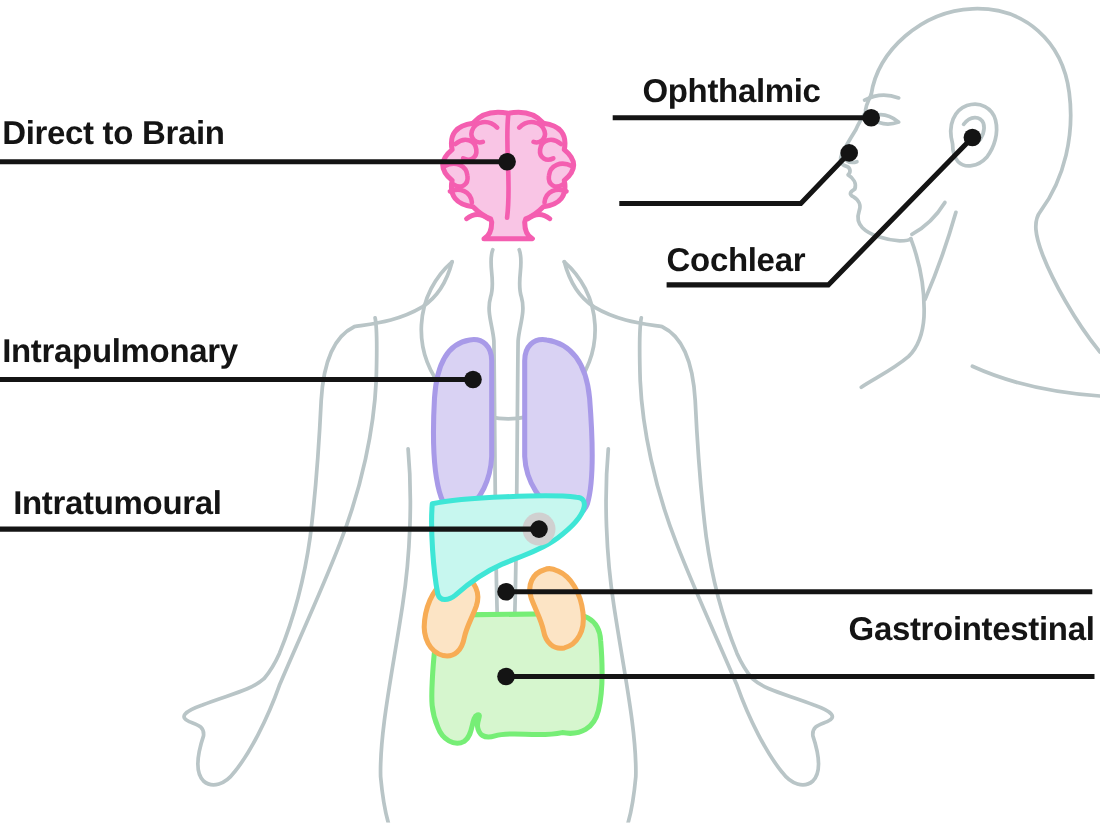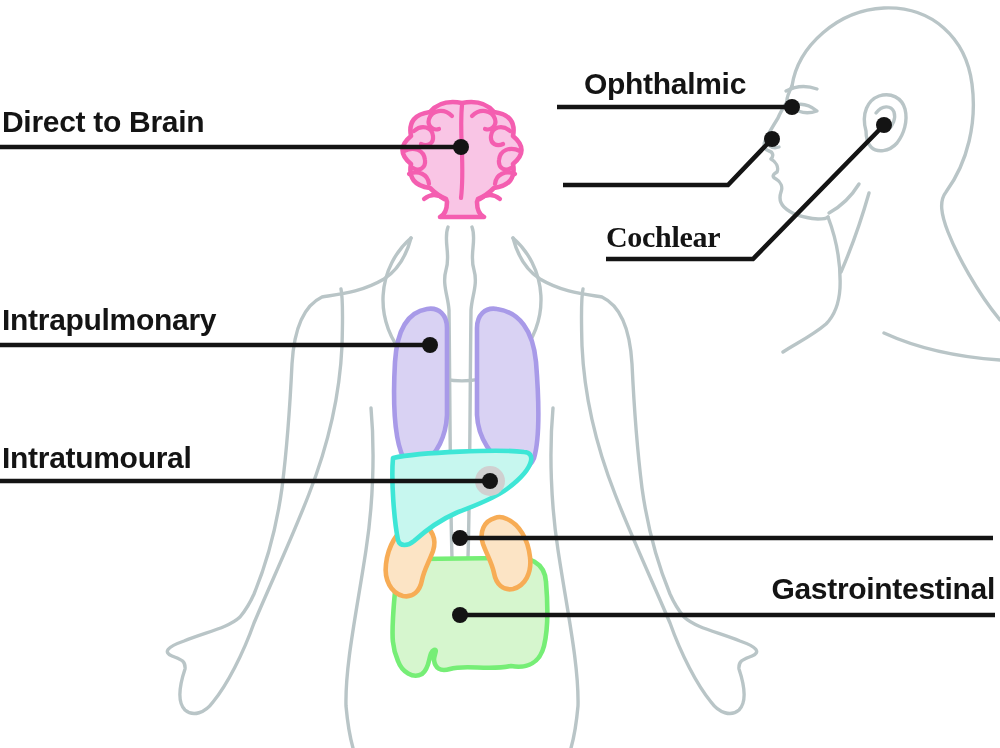--- a/index.html
+++ b/index.html
@@ -3,26 +3,26 @@
 <meta charset="utf-8">
 <style>
   html,body{margin:0;padding:0;background:#fff;}
   #stage{position:relative;width:1000px;height:748px;background:#ffffff;overflow:hidden;
          font-family:"Liberation Sans",sans-serif;}
   #art{position:absolute;left:0;top:0;}
   .lbl{position:absolute;font-weight:700;font-size:30px;line-height:34px;
        letter-spacing:-0.3px;white-space:nowrap;color:#141414;}
   #lbl-direct-to-brain{left:2px;top:105px;}
   #lbl-intrapulmonary{left:2px;top:303px;}
-  #lbl-intratumoural{left:2px;top:441px;}
+  #lbl-intratumoural{left:12px;top:441px;}
   #lbl-ophthalmic{left:557px;top:67px;margin-left:27px;}
   #lbl-intranasal{left:563px;top:143px;}
-  #lbl-cochlear{left:606px;top:220px;font-family:Liberation Serif, serif;}
+  #lbl-cochlear{left:606px;top:220px;}
   #lbl-intrathecal-lumbar{right:7px;top:496px;}
-  #lbl-gastrointestinal{right:5px;top:572px;margin-left:40px;}
+  #lbl-gastrointestinal{right:5px;top:556px;margin-left:40px;}
   .outline{fill:none;stroke-width:3.4;stroke-linecap:round;stroke-linejoin:round;}
   .organ{stroke-width:4.6;stroke-linejoin:round;stroke-linecap:round;}
   .gyri{fill:none;stroke-width:4.2;stroke-linecap:round;stroke-linejoin:round;}
   .pointer{fill:none;stroke-width:4.6;stroke-linecap:butt;stroke-linejoin:miter;}
 </style>
 </head>
 <body>
 
 <div id="stage">
 

